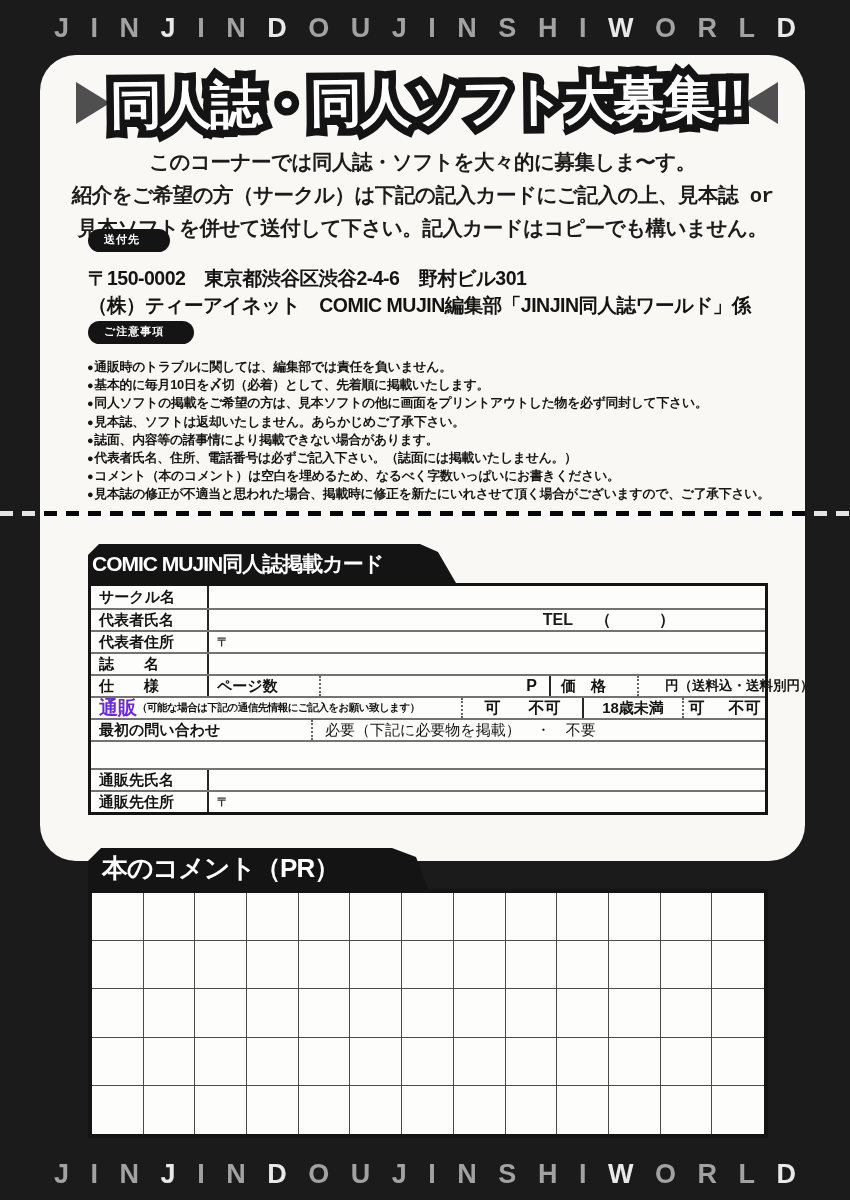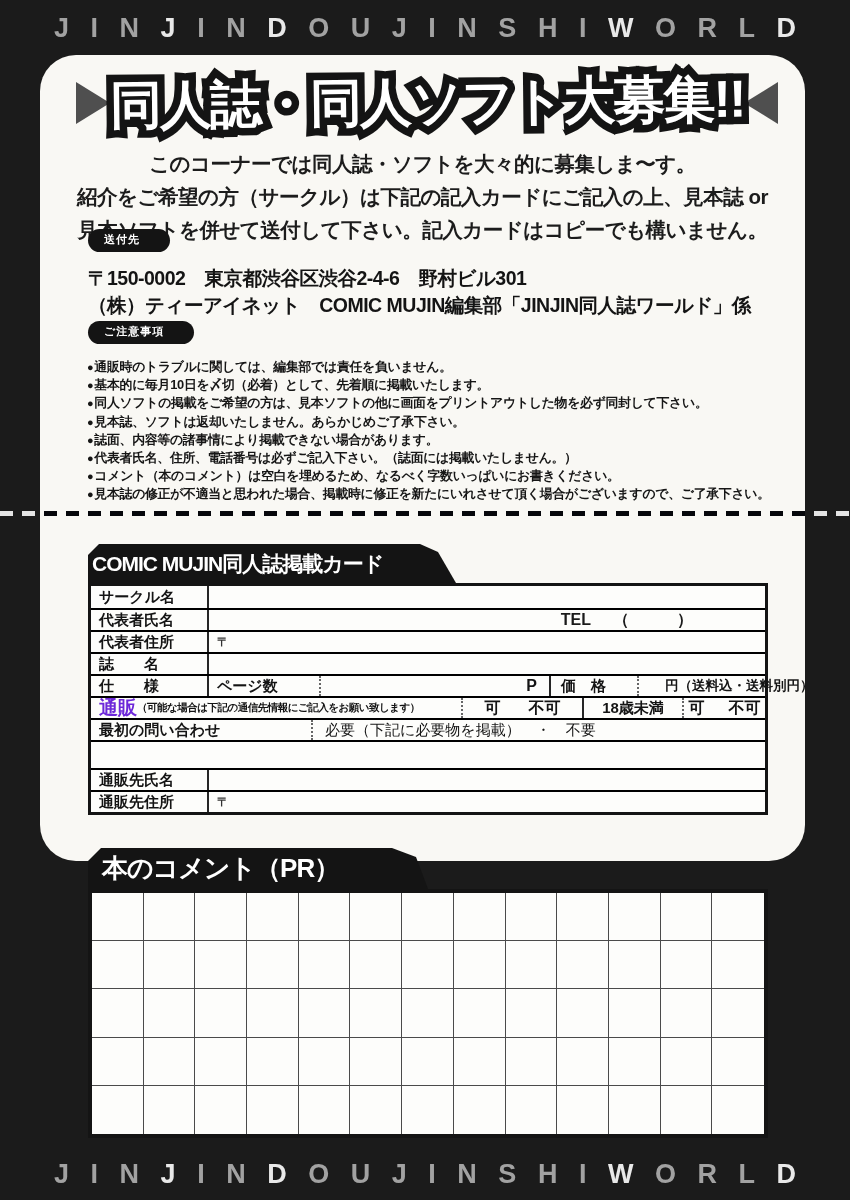--- a/index.html
+++ b/index.html
@@ -47,21 +47,21 @@
   .doc-title::before {
     content:attr(data-text);
     position:absolute; left:0; top:0; z-index:-1;
     -webkit-text-stroke:15px #141414;
   }
 
   
   .intro {
     position:absolute; top:92px; left:0; right:0;
     text-align:center; font-size:20.5px; font-weight:700;
-    line-height:33px; letter-spacing:-0.5px; color:#1c1c1c;
+    line-height:33px; letter-spacing:-0.5px; color:#1c1c1c;font-family:Liberation Mono, monospace;
   }
 
   
   .pill {
     position:absolute; left:48px;
     background:#141414; color:#fff;
     font-size:11px; font-weight:800; letter-spacing:1px;
     padding:3px 30px 5px 16px; border-radius:16px;
     white-space:nowrap;
   }
@@ -96,32 +96,32 @@
     display:flex; align-items:center; padding-left:4px;
     font-size:21px; font-weight:700; letter-spacing:-1px; white-space:nowrap;
     clip-path:polygon(0 100%, 0 11px, 11px 0, calc(100% - 36px) 0, calc(100% - 18px) 8px, 100% 100%);
   }
   .form-table {
     position:absolute; left:48px; top:528px; width:680px;
     border:3px solid #141414; background:#fdfdfb;
   }
   .frow {
     display:flex; align-items:stretch; height:22px;
-    border-top:2px solid #000000;
+    border-top:2px solid #737373;
   }
   .frow:first-child { border-top:none; }
   .frow.empty { height:28px; }
   .frow > div { display:flex; align-items:center; }
   .lbl {
     width:118px; flex:none; padding:0 4px 0 8px;
     border-right:2px solid #262626;
     font-size:15px; font-weight:800; color:#141414; white-space:nowrap;
   }
   .val { flex:1; padding-left:8px; font-size:14px; font-weight:700; color:#222; }
-  .tel-group { margin-left:auto; margin-right:72px; display:flex; align-items:center; gap:22px;
+  .tel-group { margin-left:auto; margin-right:90px; display:flex; align-items:center; gap:22px;
     font-size:16px; font-weight:700; color:#1a1a1a; }
   .postal { font-size:12px; font-weight:700; color:#333; }
 
   
   .cell-pages { width:342px; flex:none; border-right:2px solid #262626; }
   .pages-label { width:112px; flex:none; height:100%; display:flex; align-items:center;
     padding-left:8px; border-right:2px dotted #666;
     font-size:15px; font-weight:800; color:#141414; }
   .pages-spacer { flex:1; }
   .pages-unit { margin-right:12px; font-size:16px; font-weight:700; color:#141414; }

